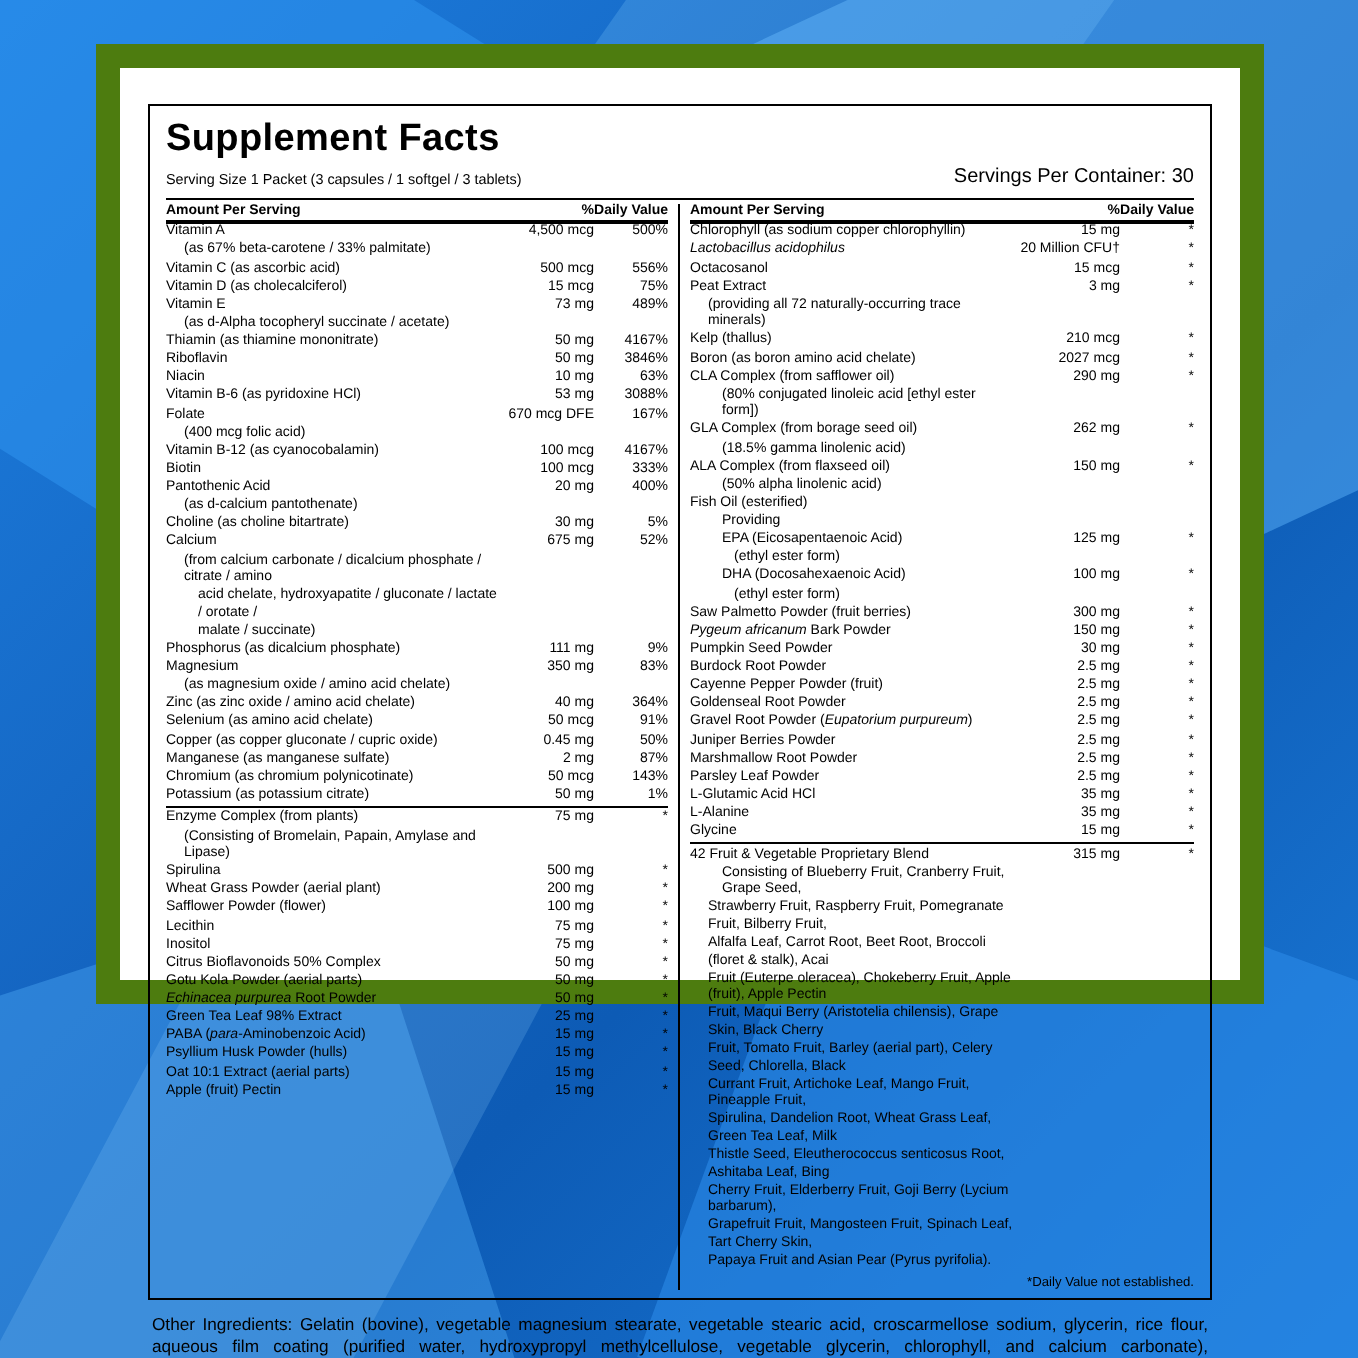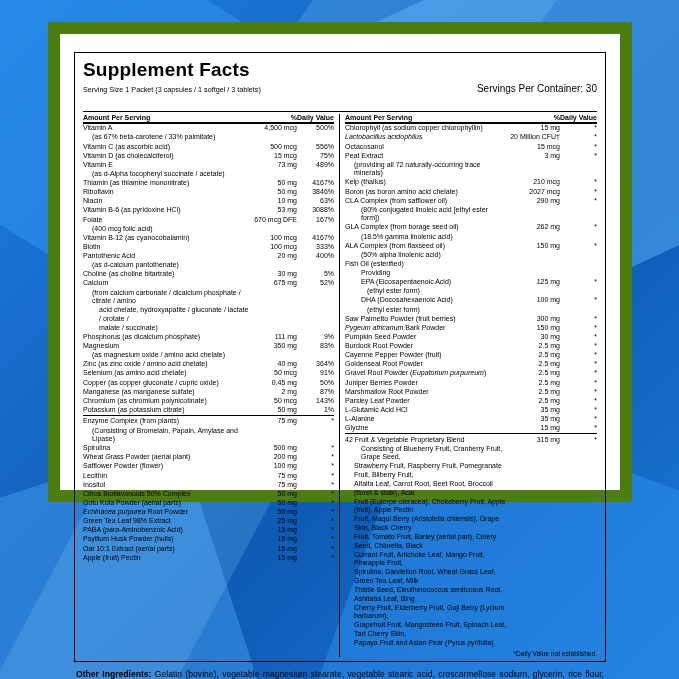--- a/index.html
+++ b/index.html
@@ -31,21 +31,21 @@
   }
   .facts{
     border:1px solid #000;
     margin:18px 14px 0 14px;
     padding:6px 8px 4px 8px;
     box-sizing:border-box;
   }
   .title{font-size:19px;font-weight:bold;letter-spacing:.2px;margin:0 0 2px 0;}
   .servsize{font-size:7.2px;border-bottom:1px solid #000;padding-bottom:2px;}
   .servcont{font-size:10px;text-align:right;}
-  .srow{display:flex;justify-content:space-between;align-items:flex-end;border-bottom:1px solid #000;padding-bottom:17px;}
+  .srow{display:flex;justify-content:space-between;align-items:flex-end;border-bottom:1px solid #000;padding-bottom:5px;}
   .srow .servsize{border:none;padding:0;}
 
   .cols{display:flex;margin-top:2px;}
   .col{width:50%;box-sizing:border-box;}
   .col.left{padding-right:5px;border-right:1px solid #000;}
   .col.right{padding-left:5px;}
 
   .hdr{display:flex;justify-content:space-between;font-size:7px;font-weight:bold;
        border-bottom:2px solid #000;padding-bottom:1px;}
   .hdr .amt{}
@@ -55,21 +55,21 @@
   .nm{}
   .qty{text-align:right;white-space:nowrap;padding-left:3px;}
   .dv{text-align:right;white-space:nowrap;width:34px;padding-left:3px;}
   .ind{padding-left:9px;}
   .ind2{padding-left:16px;}
   .ind3{padding-left:22px;}
   .sep td{border-top:1px solid #000;padding-top:0;height:1px;}
 
   .footnote{font-size:6.6px;text-align:right;margin-top:2px;}
   .other{margin:7px 16px 0 16px;font-size:8.6px;line-height:1.33;text-align:justify;}
-  .other b{font-weight:bold;}
+  .other b{font-weight:normal;}
 </style>
 </head>
 <body>
 
 <div class="bg">
   <i class="b1"></i>
     <i class="b2"></i>
     <i class="b3"></i>
     <i class="b4"></i>
   <i class="b5"></i>

